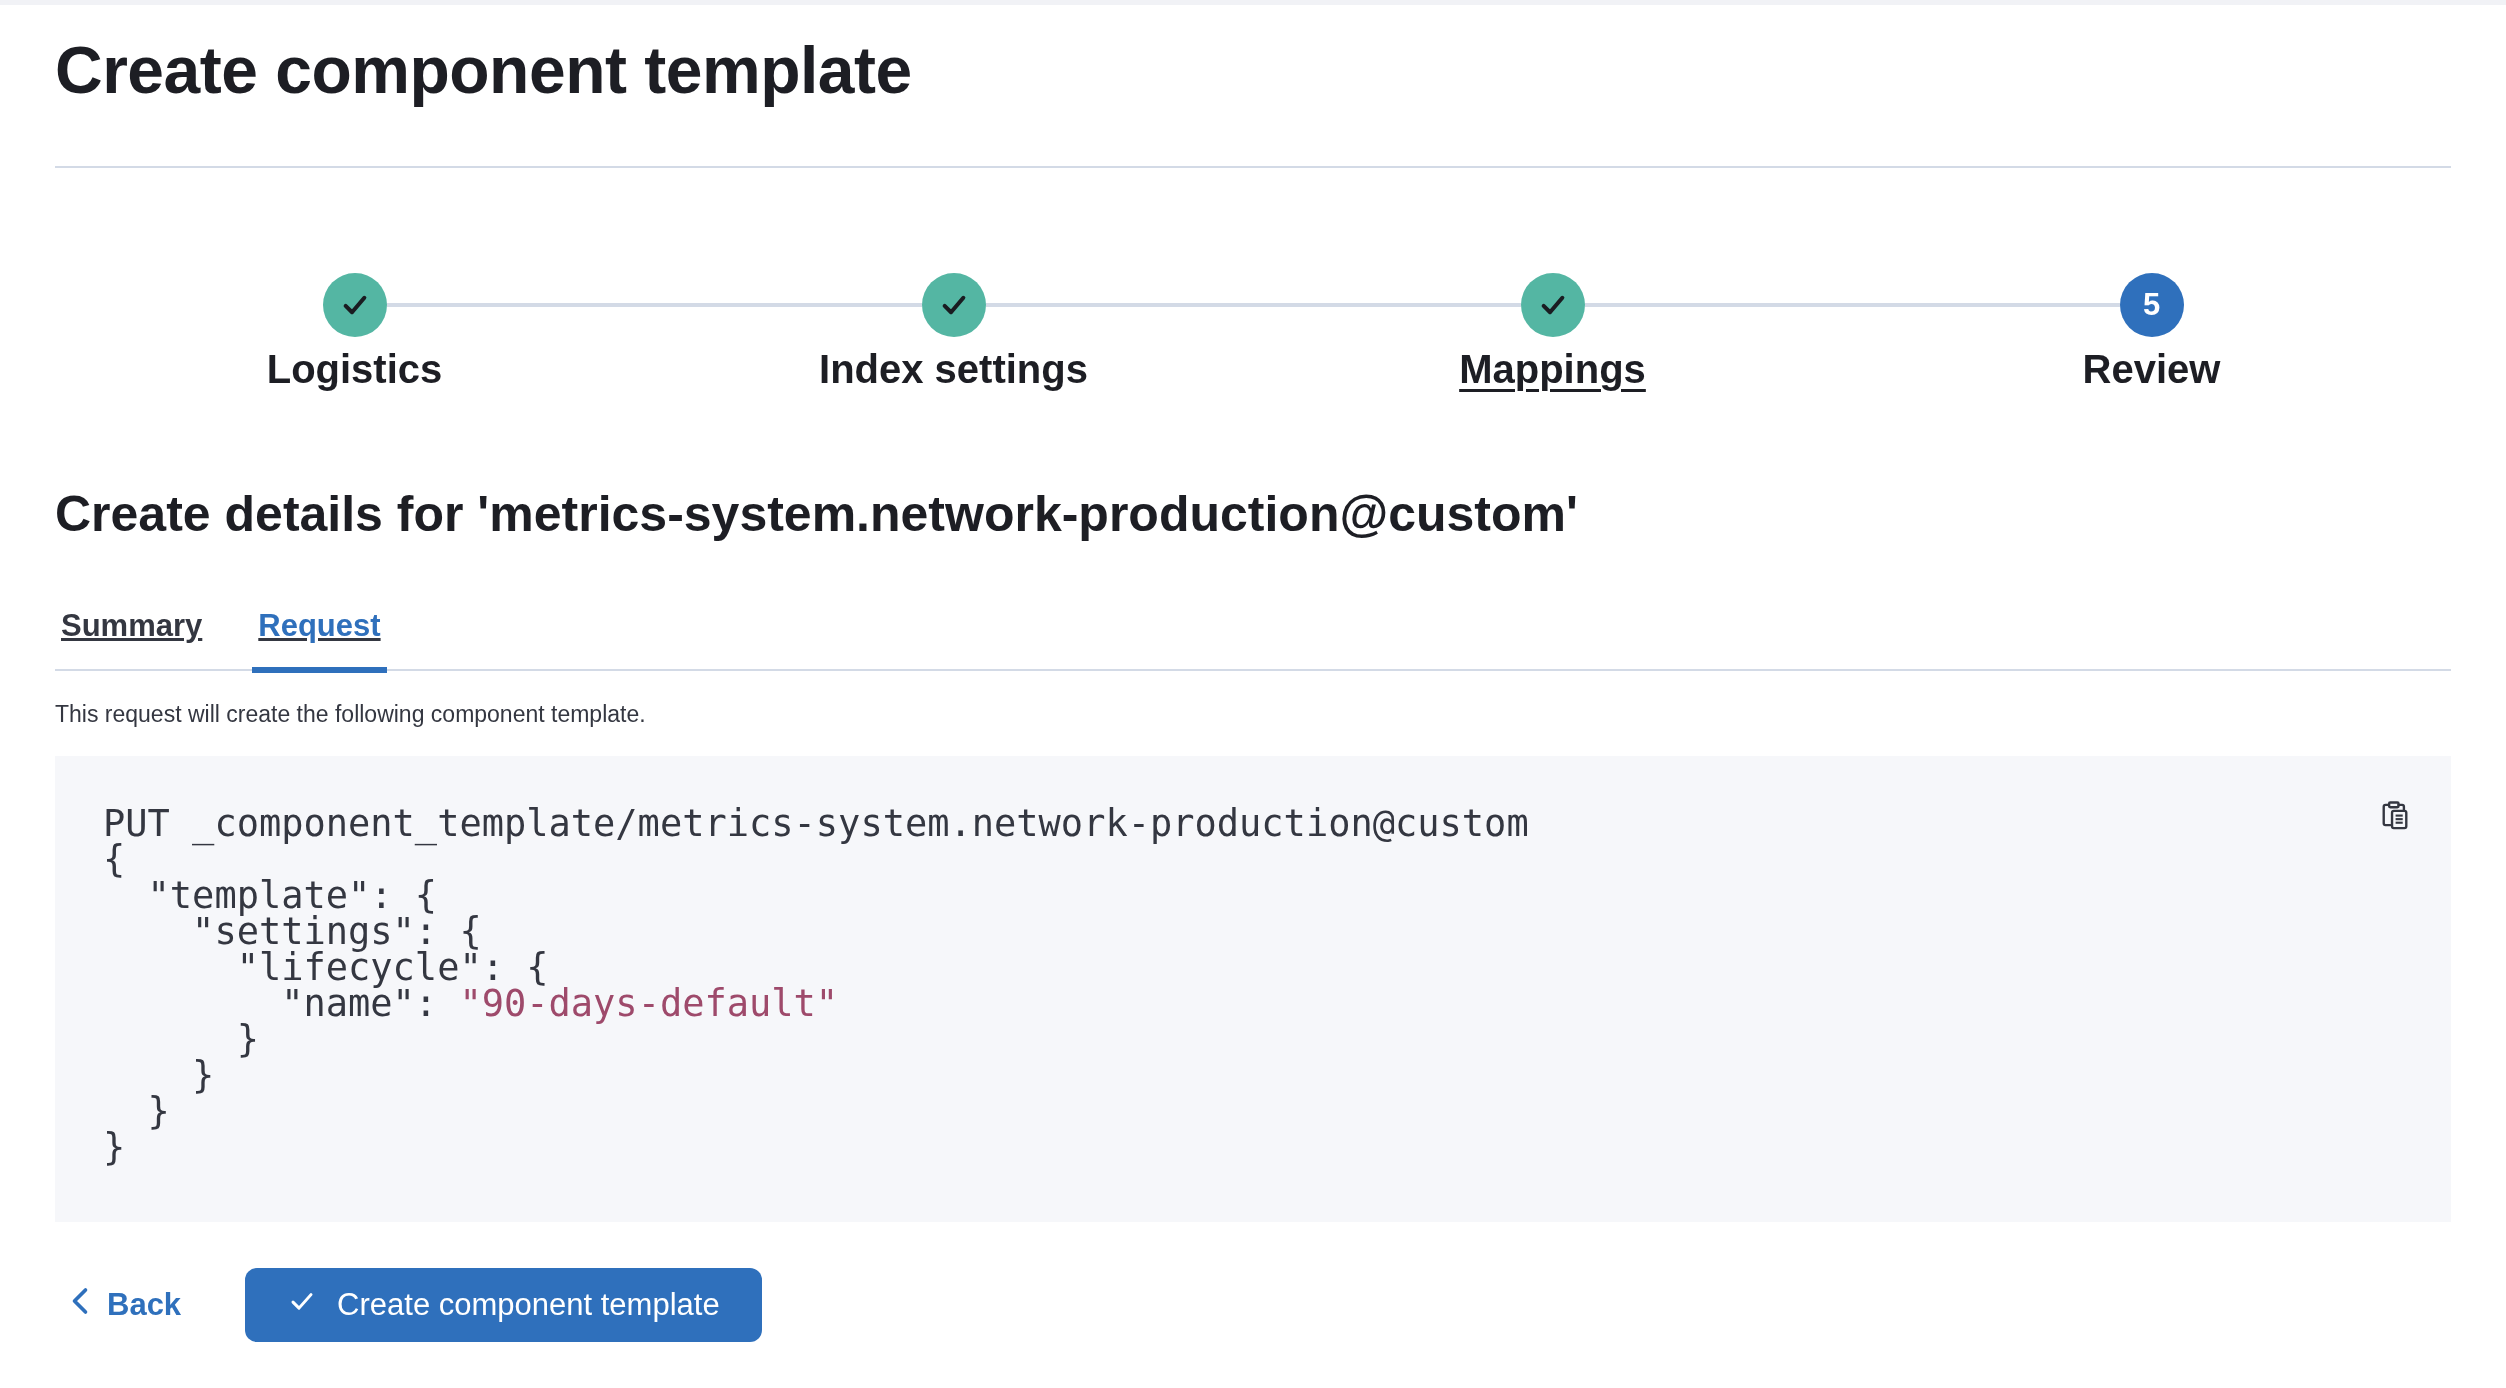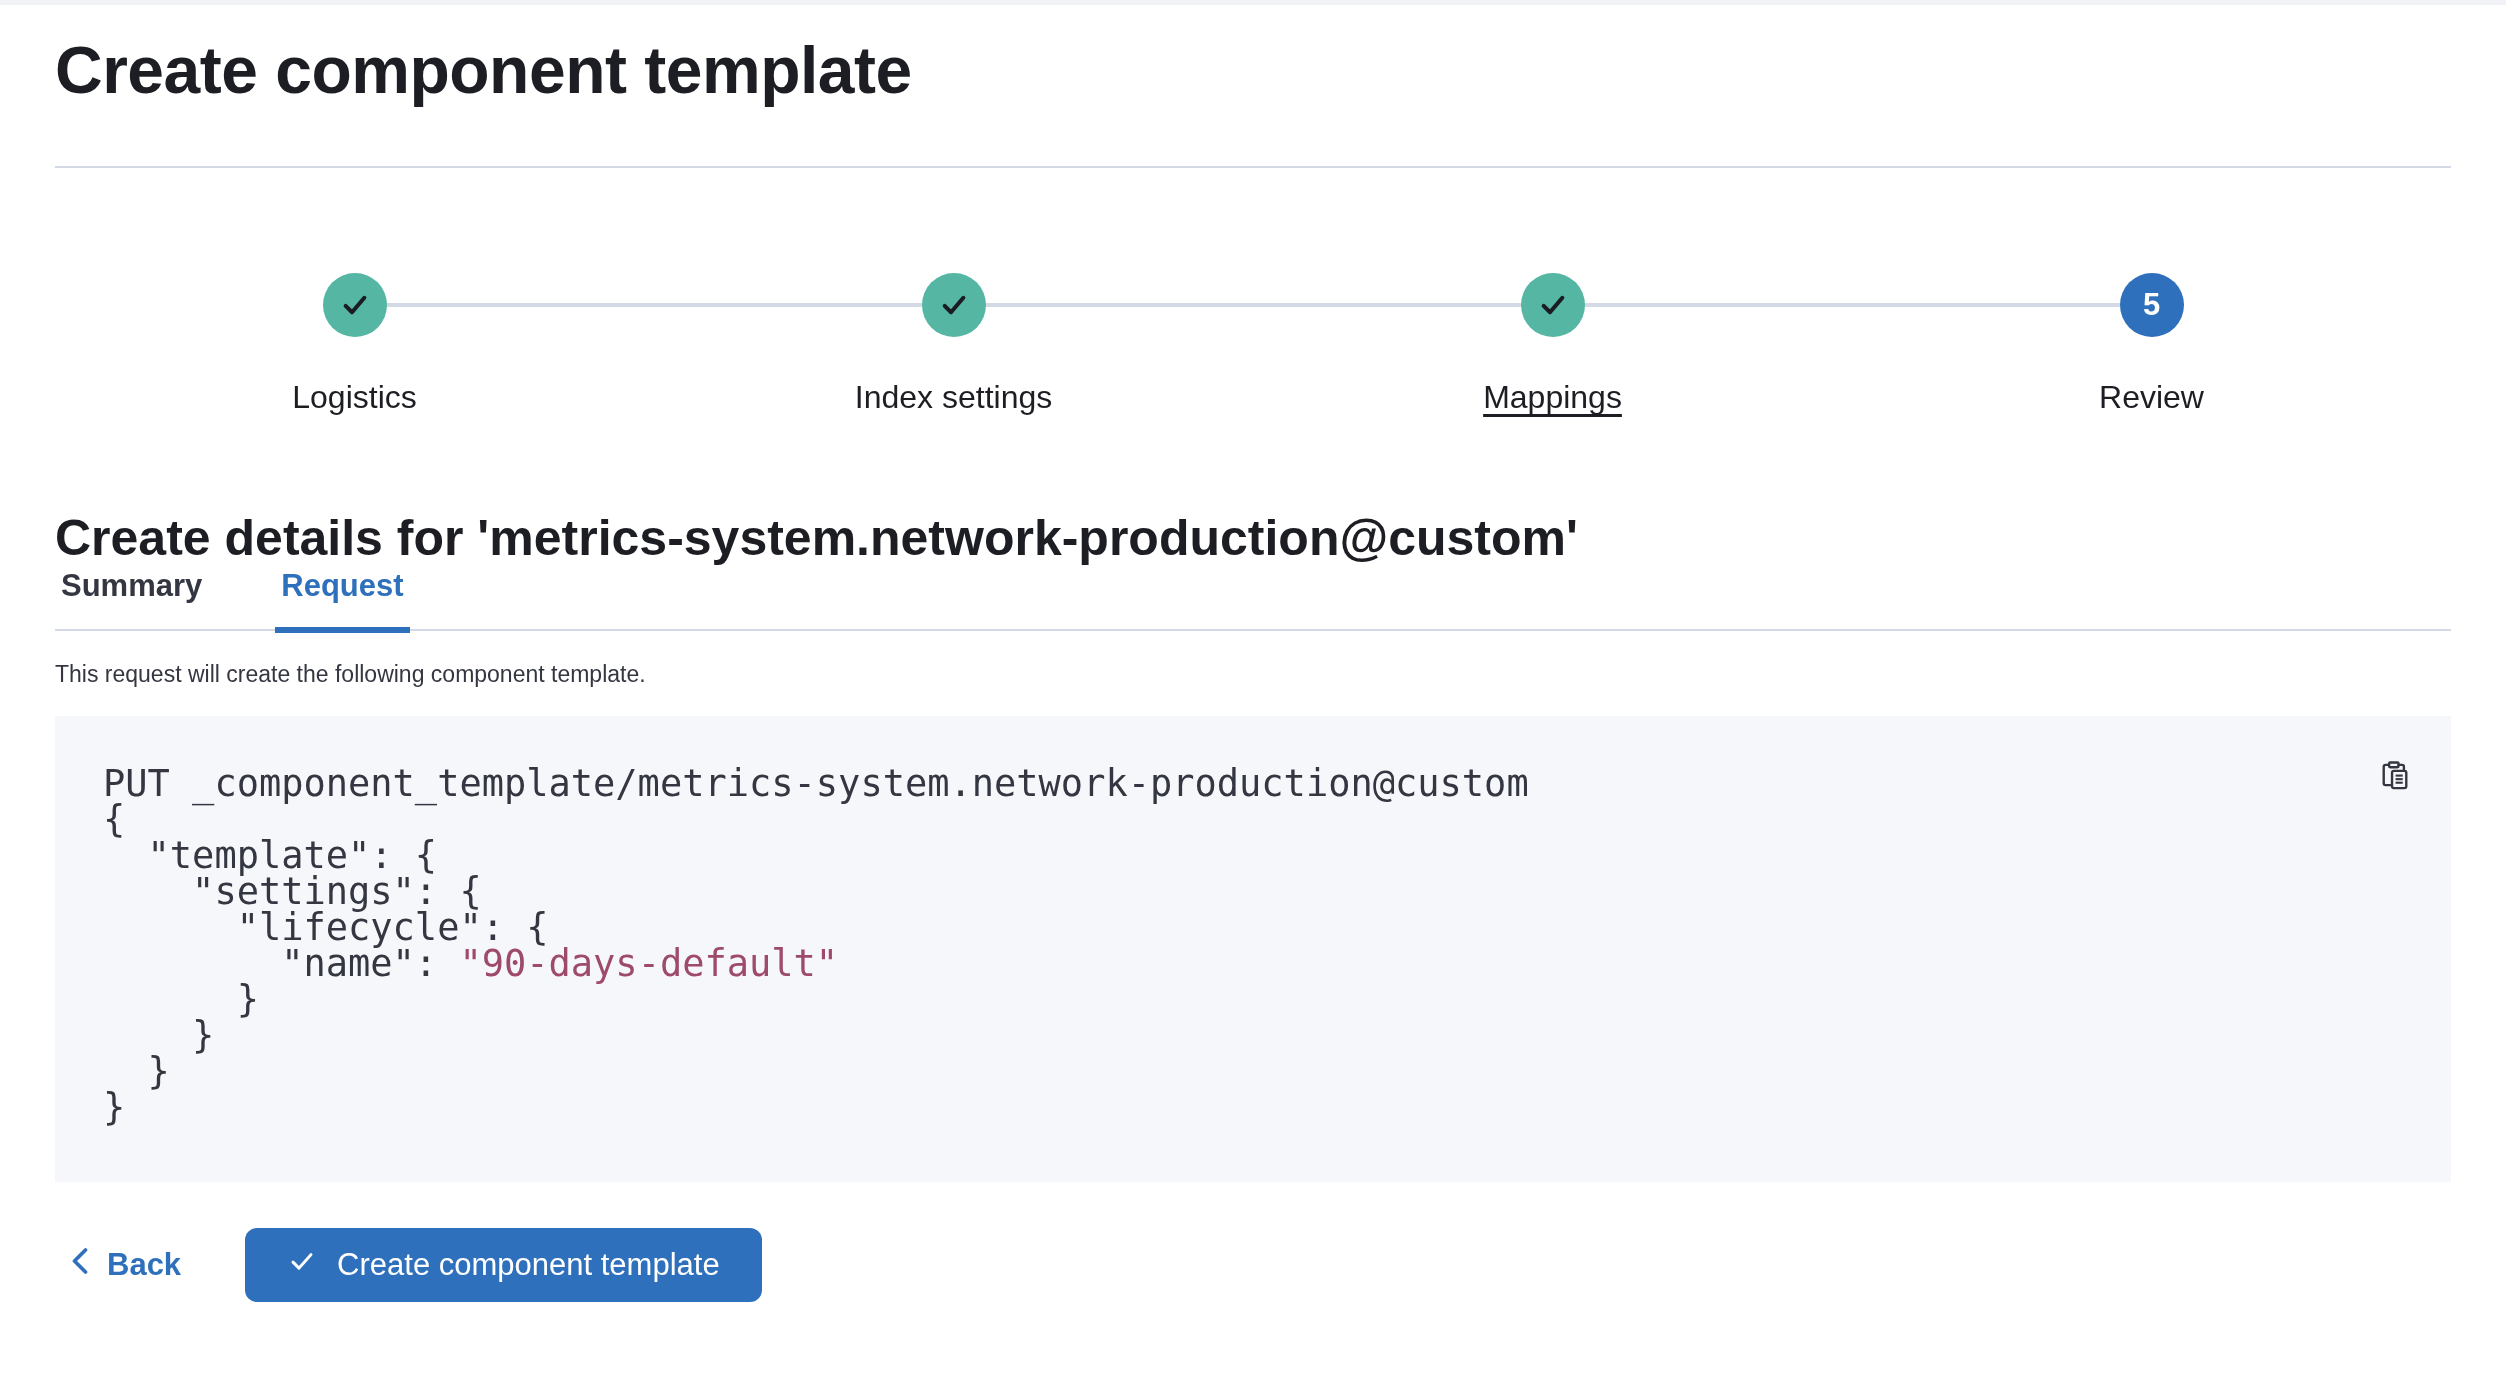--- a/index.html
+++ b/index.html
@@ -37,32 +37,32 @@
   .step-circle{
     width:64px;height:64px;border-radius:50%;z-index:1;
     display:flex;align-items:center;justify-content:center;
   }
   .step-circle.complete{background:var(--success);cursor:pointer;}
   .step-circle.current{background:var(--primary);}
   .step-circle svg{width:34px;height:34px;}
   .step-circle svg path{fill:none;stroke:var(--checkdark);stroke-width:1.9;stroke-linecap:round;stroke-linejoin:round;}
   .step-num{color:#fff;font-size:31px;font-weight:700;}
   .step-label{
-    margin-top:42px;font-size:32px;font-weight:400;color:var(--heading);
+    margin-top:10px;font-size:40px;font-weight:700;color:var(--heading);
   }
   .step.clickable .step-label{cursor:pointer;}
   .step.hovered .step-label{text-decoration:underline;text-decoration-thickness:3px;text-underline-offset:6px;text-align:center;}
 
   
   .review-heading{
     margin:92px 0 0;font-size:50px;line-height:1.2;font-weight:700;color:var(--heading);
   }
 
   
-  .tabs{display:flex;gap:67px;border-bottom:2px solid var(--divider);}
+  .tabs{display:flex;gap:44px;margin-top:64px;border-bottom:2px solid var(--divider);text-decoration:underline;}
   .tab{position:relative;padding:0 6px 25px;font-size:31px;font-weight:700;color:var(--text);cursor:pointer;}
   .tab.active{color:var(--primary);}
   .tab.active::after{
     content:"";position:absolute;left:0;right:0;bottom:-4px;height:6px;background:var(--primary);
   }
 
   .request-description{margin:30px 0 0;font-size:23px;color:var(--text);}
 
   
   .code-block{

